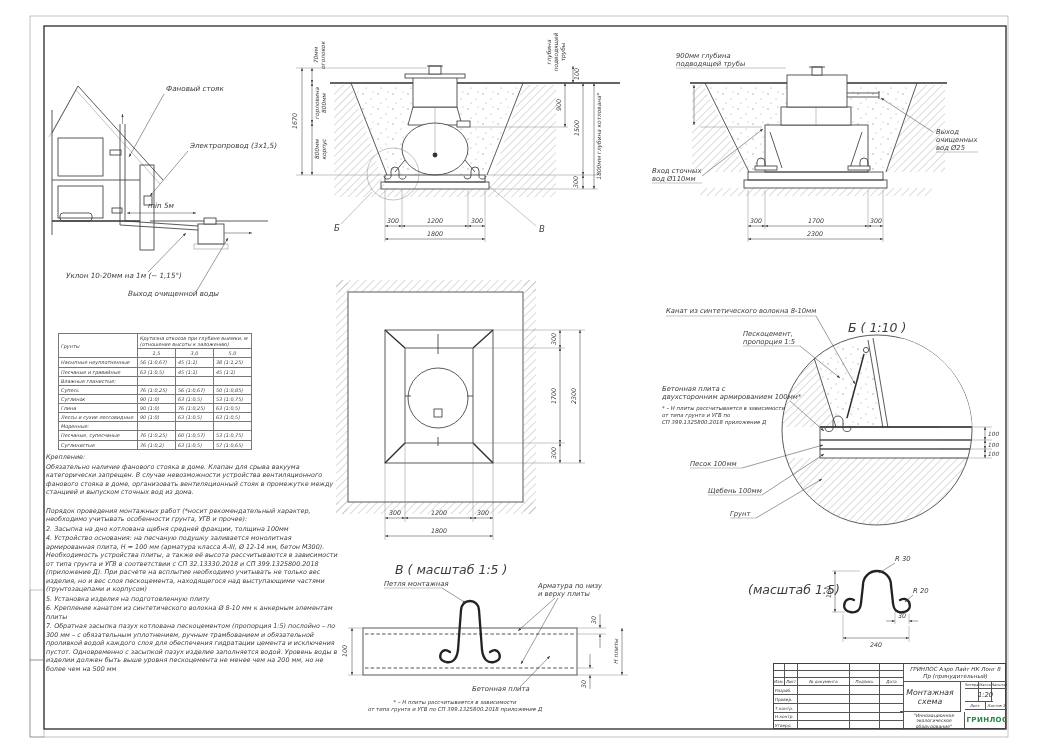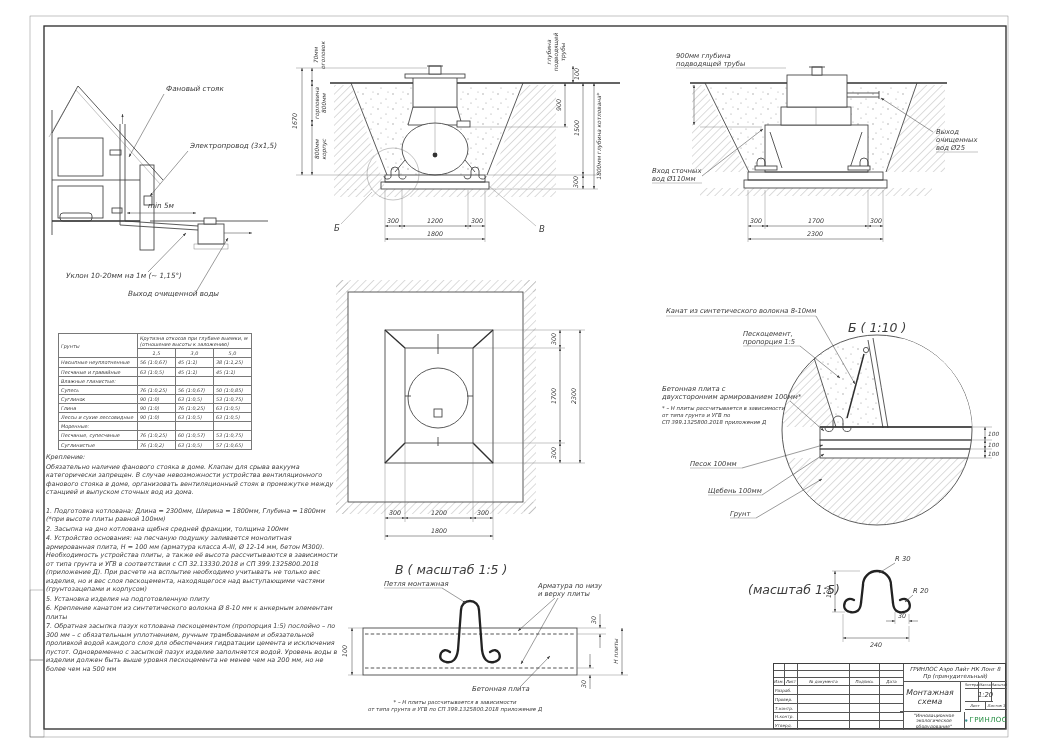--- a/index.html
+++ b/index.html
@@ -22,21 +22,21 @@
             color:#3c3c3c;padding:1px 2px;vertical-align:middle;overflow:hidden;}
   .notes{width:294px;font:italic 6.4px/1.33 "DejaVu Sans",sans-serif;color:#3c3c3c;}
   .notes div{margin:0 0 1px 0;}
   .notes .gap{height:8px;}
   
   .tb{position:absolute;left:773px;top:663px;width:233px;height:66px;
       border:1.2px solid #3f3f3f;box-sizing:border-box;font-style:italic;color:#333;}
   .tb .cell{position:absolute;box-sizing:border-box;border-right:.6px solid #555;
             border-bottom:.6px solid #555;overflow:hidden;display:flex;align-items:center;
             justify-content:center;text-align:center;}
-  .brandname{font-weight:normal;font-style:normal;letter-spacing:.4px;}
+  .brandname{font-weight:bold;font-style:normal;letter-spacing:.4px;}
 </style>
 </head>
 <body>
 
 <div class="sheet">
 
 <svg width="1038" height="753" viewBox="0 0 1038 753">
 <defs>
   <marker id="arr" viewBox="0 0 10 10" refX="9.5" refY="5" markerWidth="6.5" markerHeight="6.5" orient="auto-start-reverse">
     <path d="M0,1.6 L10,5 L0,8.4 z" fill="#3d3d3d"></path>
@@ -504,21 +504,21 @@
             <td>57 (1:0,65)</td>
           </tr>
 </tbody>
       </table>
 </div>
 
 <div class="ov notes" style="left:46px;top:453px;">
   <div>Крепление:</div>
   <div>Обязательно наличие фанового стояка в доме. Клапан для срыва вакуума категорически запрещен. В случае невозможности устройства вентиляционного фанового стояка в доме, организовать вентиляционный стояк в промежутке между станцией и выпуском сточных вод из дома.</div>
   <div class="gap"></div>
-  <div>1. Подготовка котлована: Длина = 2300мм,  Ширина = 1800мм, Глубина = 1800мм (*при высоте плиты равной 100мм)</div>
+  <div>Порядок проведения монтажных работ (*носит рекомендательный характер, необходимо учитывать особенности грунта, УГВ и прочее):</div>
   <div>2. Засыпка на дно котлована щебня средней фракции, толщина 100мм</div>
   <div>4. Устройство основания: на песчаную подушку заливается монолитная армированная плита, Н = 100 мм (арматура класса А-III, Ø 12-14 мм, бетон М300). Необходимость устройства плиты, а также её высота рассчитываются в зависимости от типа грунта и УГВ в соответствии с СП 32.13330.2018 и СП 399.1325800.2018 (приложение Д). При расчете на всплытие необходимо учитывать не только вес изделия, но и вес слоя пескоцемента, находящегося над выступающими частями (грунтозацепами и корпусом)</div>
   <div>5. Установка изделия на подготовленную плиту</div>
   <div>6. Крепление канатом из синтетического волокна Ø 8-10 мм к анкерным элементам плиты</div>
   <div>7. Обратная засыпка пазух котлована пескоцементом (пропорция 1:5) послойно – по 300 мм – с обязательным уплотнением, ручным трамбованием и обязательной проливкой водой каждого слоя для обеспечения гидратации цемента и исключения пустот. Одновременно с засыпкой пазух изделие заполняется водой. Уровень воды в изделии должен быть выше уровня пескоцемента не менее чем на 200 мм, но не более чем на 500 мм</div>
 </div>
 
 <div class="tb">
 
   <div class="cell" style="left:0;top:0;width:11px;height:7px"></div>

